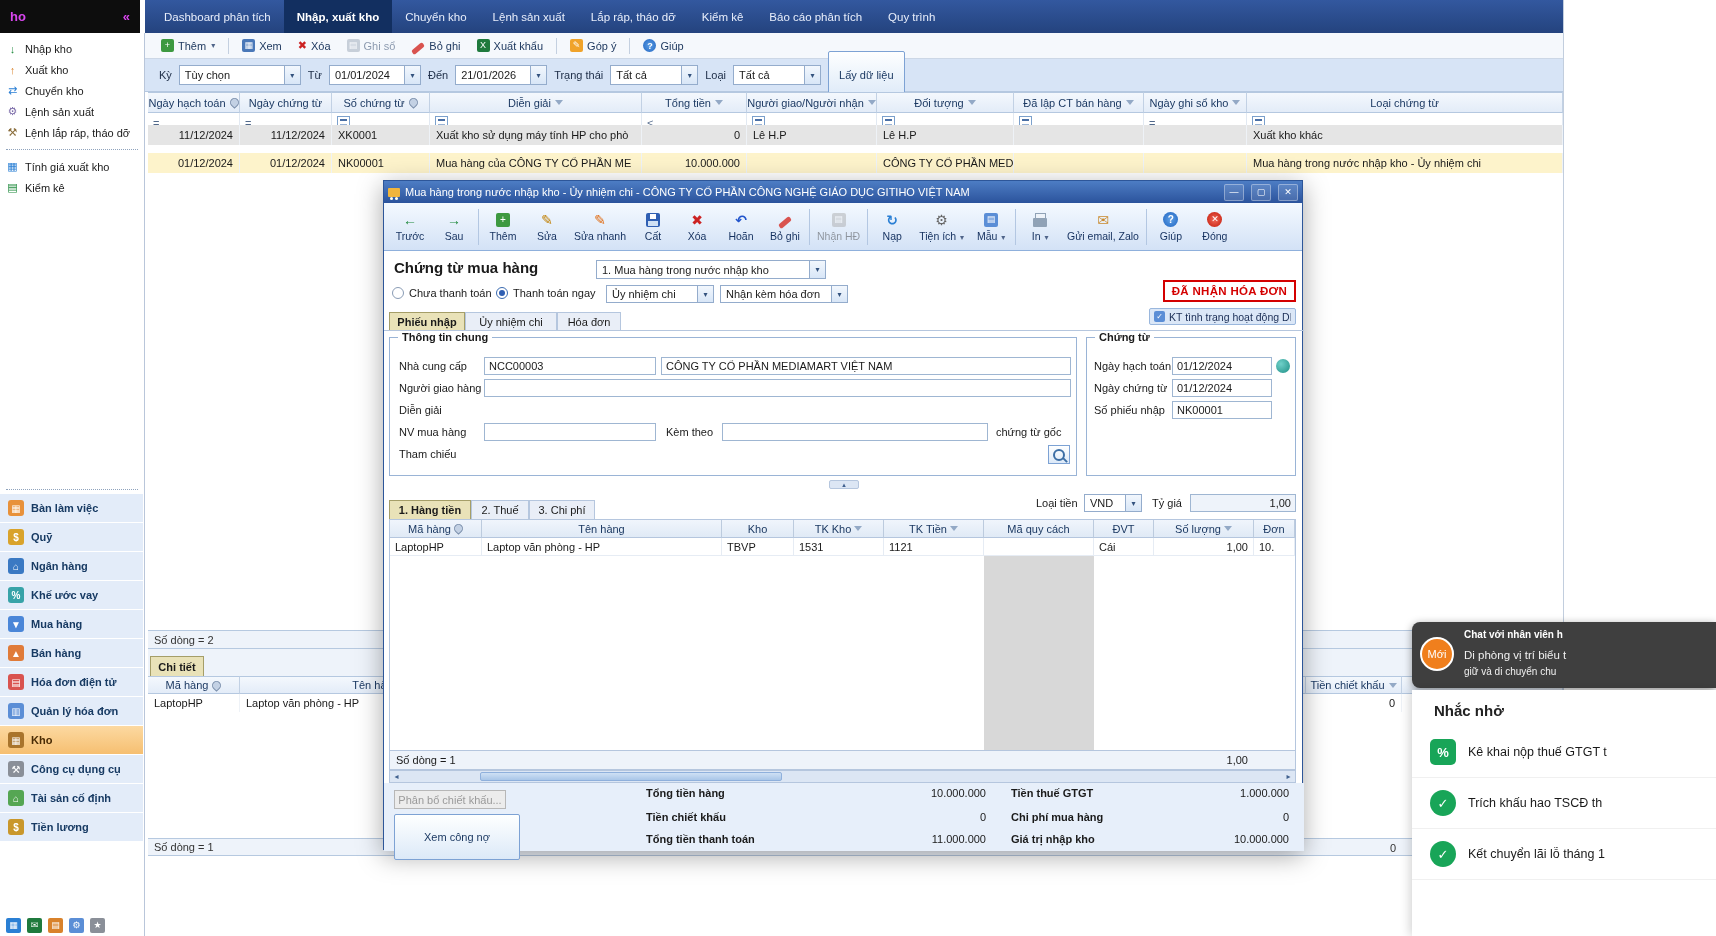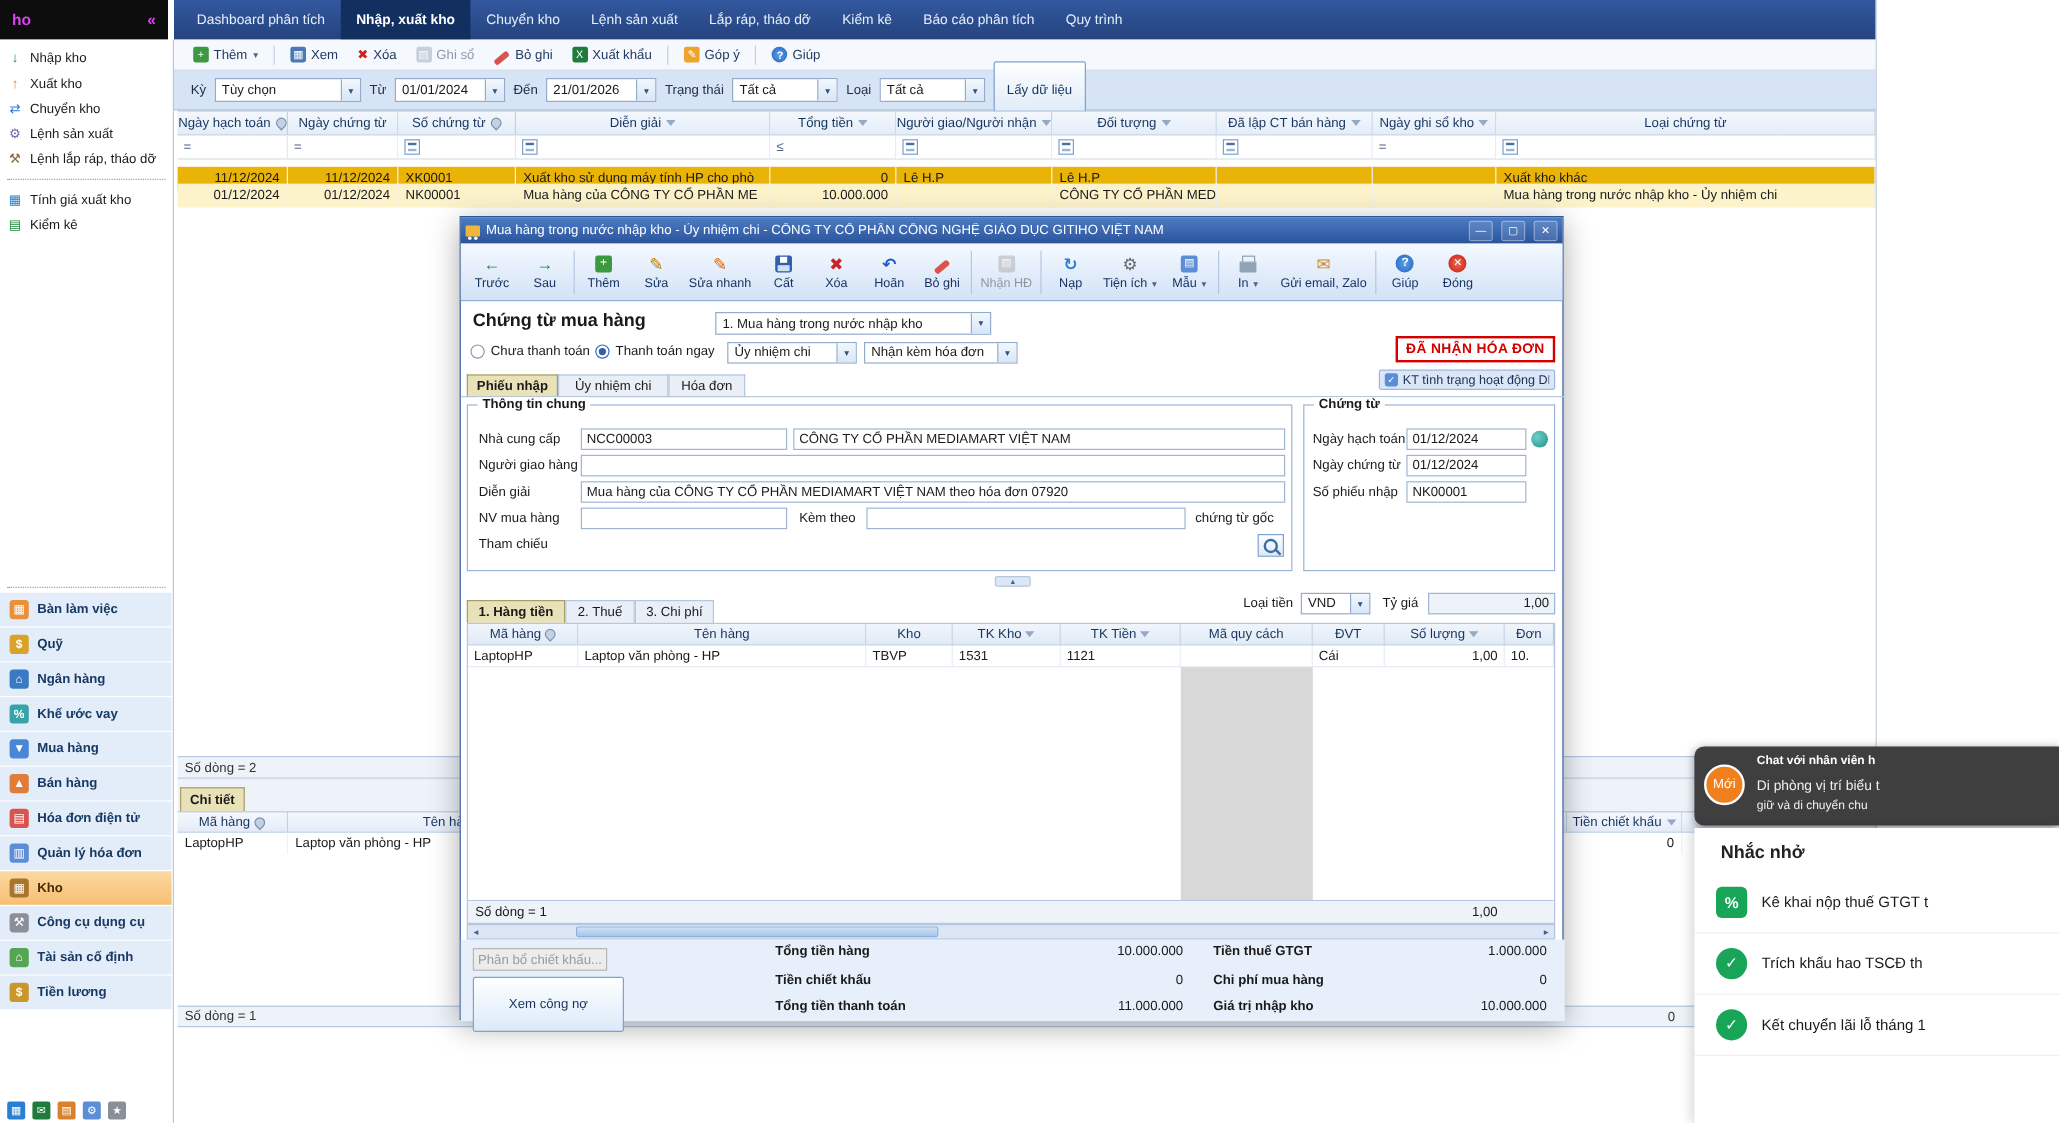--- a/index.html
+++ b/index.html
@@ -244,21 +244,21 @@
         <span class="fbox"></span>
       </div>
     <div class="gf-cell" style="left:996px;width:103px">
         <span>=</span>
       </div>
     <div class="gf-cell" style="left:1099px;width:316px">
         <span class="fbox"></span>
       </div>
   </div>
 
-  <div class="abs" style="left:148px;top:139px;width:1415px;height:20px;background:#eab308">
+  <div class="abs" style="left:148px;top:125px;width:1415px;height:20px;background:#e5e5e5">
     <div class="gr-cell cr" style="left:0;width:92px">11/12/2024</div>
     <div class="gr-cell cr" style="left:92px;width:92px">11/12/2024</div>
     <div class="gr-cell" style="left:184px;width:98px">XK0001</div>
     <div class="gr-cell" style="left:282px;width:212px">Xuất kho sử dụng máy tính HP cho phò</div>
     <div class="gr-cell cr" style="left:494px;width:105px">0</div>
     <div class="gr-cell" style="left:599px;width:130px">Lê H.P</div>
     <div class="gr-cell" style="left:729px;width:137px">Lê H.P</div>
     <div class="gr-cell" style="left:866px;width:130px"></div>
     <div class="gr-cell" style="left:996px;width:103px"></div>
     <div class="gr-cell" style="left:1099px;width:316px">Xuất kho khác</div>
@@ -544,21 +544,20 @@
 
     <div class="grp" style="left:5px;top:156px;width:688px;height:139px">
       <span class="leg">Thông tin chung</span>
     </div>
     <div class="lbl" style="left:15px;top:176px">Nhà cung cấp</div>
     <div class="inp" style="left:100px;top:176px;width:172px">NCC00003</div>
     <div class="inp" style="left:277px;top:176px;width:410px">CÔNG TY CỔ PHẦN MEDIAMART VIỆT NAM</div>
     <div class="lbl" style="left:15px;top:198px">Người giao hàng</div>
     <div class="inp" style="left:100px;top:198px;width:587px"></div>
     <div class="lbl" style="left:15px;top:220px">Diễn giải</div>
-    <div class="inp" style="left:100px;top:220px;width:587px">Mua hàng của CÔNG TY CỔ PHẦN MEDIAMART VIỆT NAM theo hóa đơn 07920</div>
     <div class="lbl" style="left:15px;top:242px">NV mua hàng</div>
     <div class="inp" style="left:100px;top:242px;width:172px"></div>
     <div class="lbl" style="left:282px;top:242px">Kèm theo</div>
     <div class="inp" style="left:338px;top:242px;width:266px"></div>
     <div class="lbl" style="left:612px;top:242px">chứng từ gốc</div>
     <div class="lbl" style="left:15px;top:264px">Tham chiếu</div>
     <div class="abs" style="left:664px;top:264px;width:22px;height:19px;background:linear-gradient(#feffff,#dce9f8);border:1px solid #7da2d4;display:flex;align-items:center;justify-content:center;box-sizing:border-box">
         <span class="mag"></span>
       </div>
 

